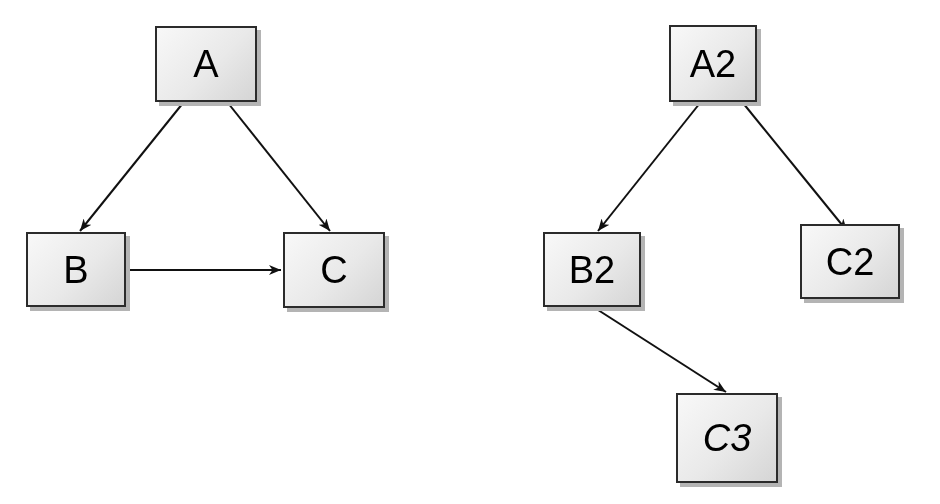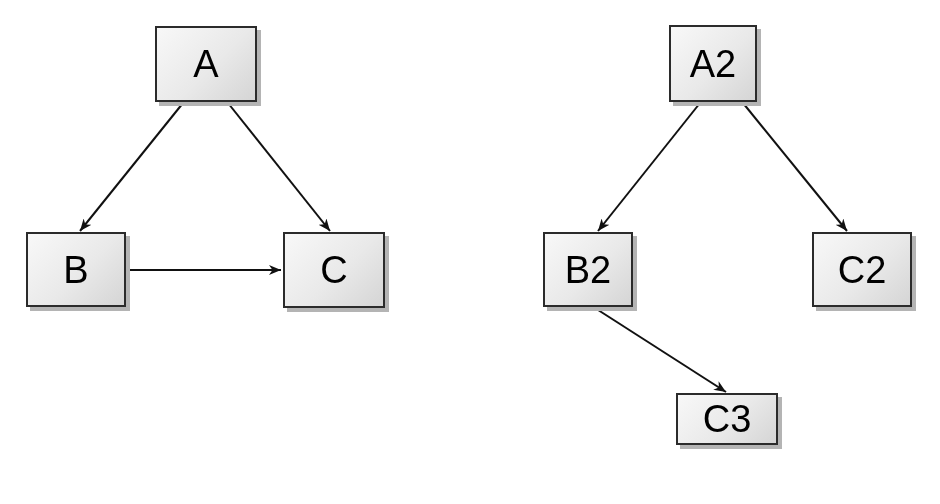--- a/index.html
+++ b/index.html
@@ -75,23 +75,23 @@
       </div>
       <div class="node" style="left: 26px; top: 232px; width: 100px; height: 75px;">
         <span class="node-label">B</span>
       </div>
       <div class="node" style="left: 283px; top: 232px; width: 102px; height: 76px;">
         <span class="node-label">C</span>
       </div>
       <div class="node" style="left: 669px; top: 25px; width: 88px; height: 77px;">
         <span class="node-label">A2</span>
       </div>
-      <div class="node" style="left: 543px; top: 232px; width: 90px; height: 75px;">
+      <div class="node" style="left: 543px; top: 232px; width: 98px; height: 75px;">
         <span class="node-label">B2</span>
       </div>
-      <div class="node" style="left: 800px; top: 232px; width: 100px; height: 75px; margin-left: 12px;">
+      <div class="node" style="left: 800px; top: 224px; width: 100px; height: 75px;">
         <span class="node-label">C2</span>
       </div>
-      <div class="node" style="left: 676px; top: 393px; width: 102px; height: 52px;">
+      <div class="node" style="left: 676px; top: 393px; width: 102px; height: 90px; font-style: italic;">
         <span class="node-label">C3</span>
       </div>
     </div>
 </div>
 
 </body></html>

